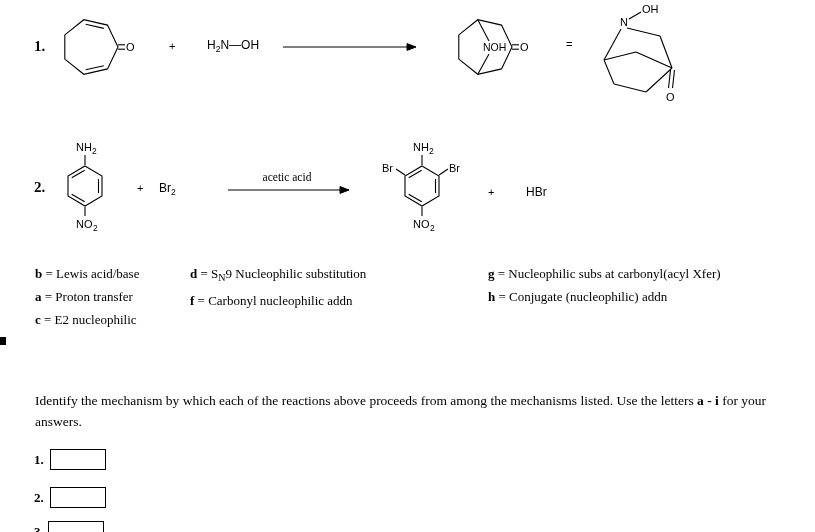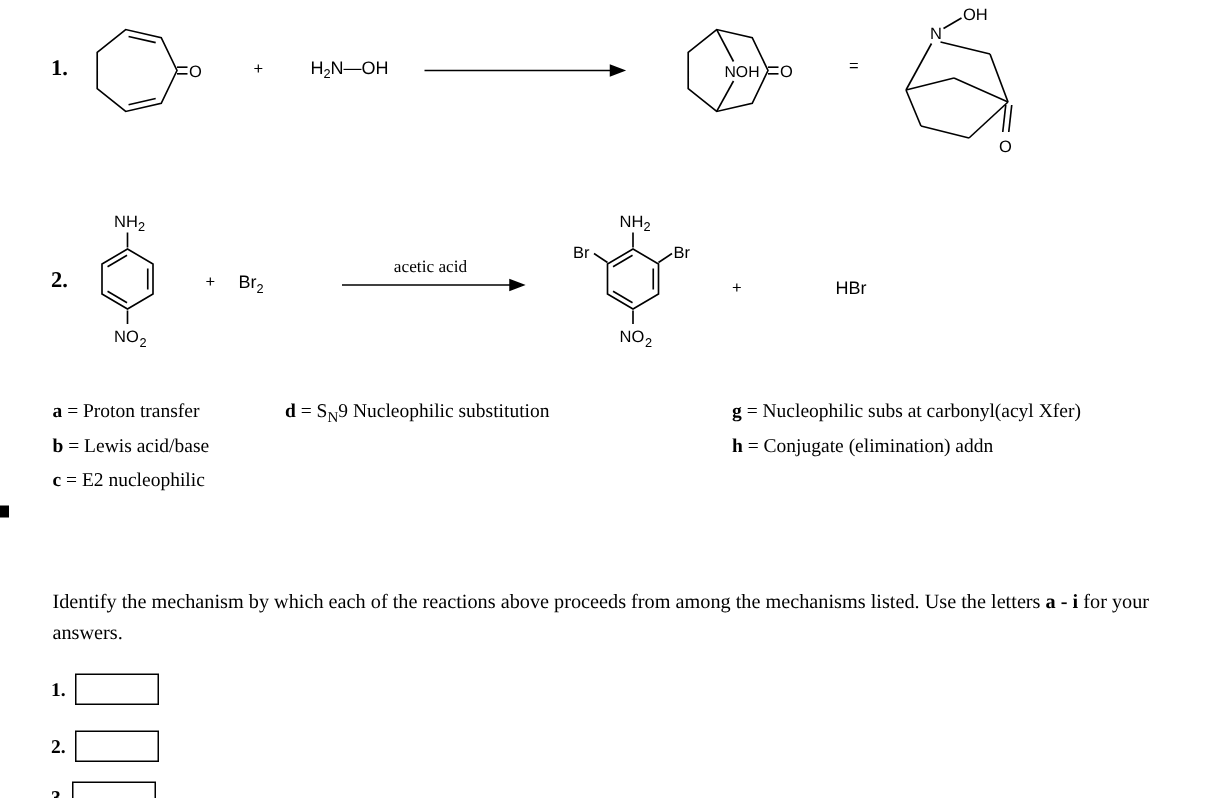--- a/index.html
+++ b/index.html
@@ -133,35 +133,36 @@
     <text x="47" y="13">NH</text>
     <text x="63" y="16" class="subtext">2</text>
     <text x="16" y="34">Br</text>
     <text x="83" y="34">Br</text>
     <text x="47" y="90">NO</text>
     <text x="64" y="93" class="subtext">2</text>
   </svg>
 
   <span class="abs chem-sm" style="left:488px;top:186px">+</span>
 
-  <span class="abs chem" style="left:557px;top:185px">HBr</span>
+  <span class="abs chem" style="left:526px;top:185px">HBr</span>
 
   <div class="abs mech" style="left:35px;top:262px">
+    <div><b>b</b><span> = Lewis acid/base</span></div>
     <div><b>a</b><span> = Proton transfer</span></div>
-    <div><b>b</b><span> = Lewis acid/base</span></div>
     <div><b>c</b><span> = E2 nucleophilic</span></div>
   </div>
 
   <div class="abs mech" style="left:190px;top:262px">
     <div><b>d</b><span> = S</span><span class="sub" style="font-size:10px">N</span><span>9 Nucleophilic substitution</span></div>
+    <div><b>f</b><span> = Carbonyl nucleophilic addn</span></div>
   </div>
 
   <div class="abs mech" style="left:488px;top:262px">
     <div><b>g</b><span> = Nucleophilic subs at carbonyl(acyl Xfer)</span></div>
-    <div><b>h</b><span> = Conjugate (elimination) addn</span></div>
+    <div><b>h</b><span> = Conjugate (nucleophilic) addn</span></div>
   </div>
 
   <div class="stray" style="left:0;top:337px;width:6px;height:8px"></div>
 
   <div class="abs instr" style="left:35px;top:390px"><span>Identify the mechanism by which each of the reactions above proceeds from among the mechanisms listed. Use the letters </span><b>a - i</b><span> for your answers.</span></div>
 
   <span class="abs anslabel" style="left:34px;top:452px">1.</span>
   <input class="ansbox" style="left: 50px; top: 449px;" type="text" value="">
 
   <span class="abs anslabel" style="left:34px;top:490px">2.</span>

